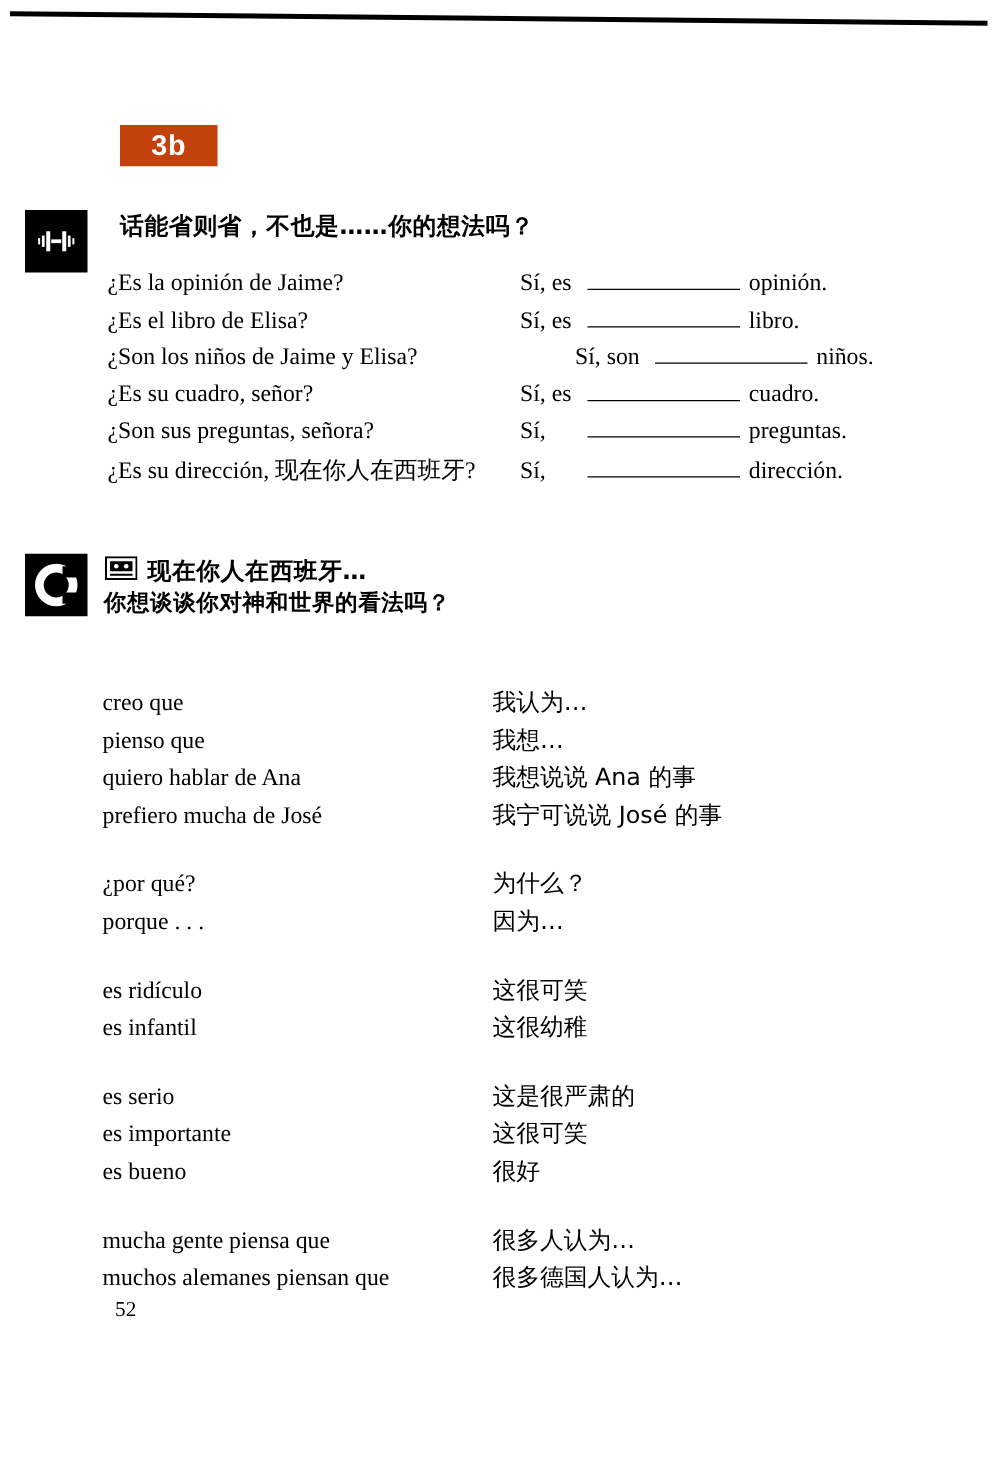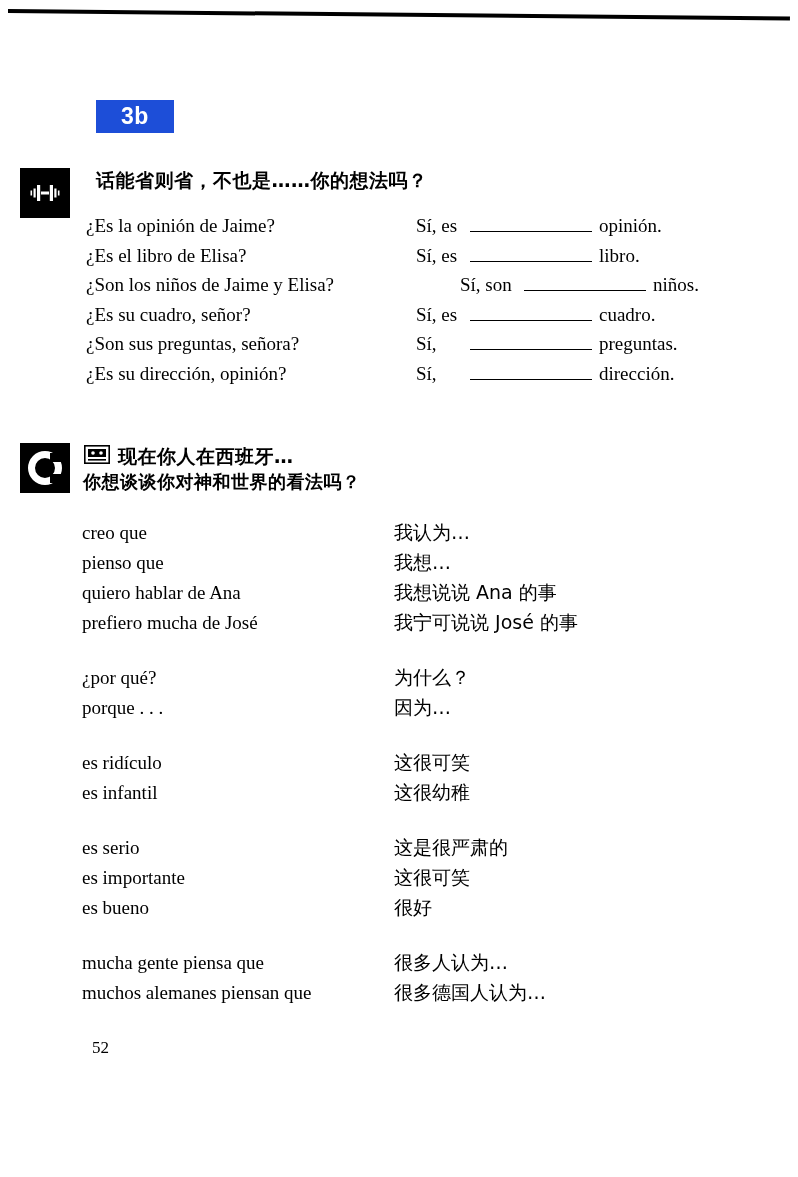--- a/index.html
+++ b/index.html
@@ -35,21 +35,21 @@
     height: 1177px;
   }
 
   
   .tag-3b {
     position: absolute;
     left: 96px;
     top: 100px;
     width: 78px;
     height: 33px;
-    background: #1d4ed8;
+    background: #c2410c;
   }
   .tag-3b span {
     position: absolute;
     left: 0; right: 0;
     top: 50%;
     transform: translateY(-52%);
     text-align: center;
     color: #ffffff;
     font-family: "Liberation Sans", "DejaVu Sans", sans-serif;
     font-weight: bold;
@@ -135,21 +135,21 @@
   }
   .cassette-icon {
     position: absolute;
     left: 84px;
     top: 445px;
   }
 
   .vocab {
     position: absolute;
     left: 82px;
-    top: 520px;
+    top: 549px;
     width: 680px;
   }
   .vocab-group { margin-bottom: 25px; }
   .vocab-row {
     display: flex;
     align-items: baseline;
     height: 30px;
   }
   .vocab-es {
     width: 312px;
@@ -238,21 +238,21 @@
     <div class="qa-row">
       <div class="qa-q">¿Son sus preguntas, señora?</div>
       <div class="qa-a">
         <span class="lead">Sí,</span>
         <span class="blank-line"></span>
         <span class="tail">preguntas.</span>
       </div>
     </div>
 
     <div class="qa-row">
-      <div class="qa-q">¿Es su dirección, opinión?</div>
+      <div class="qa-q">¿Es su dirección, 现在你人在西班牙?</div>
       <div class="qa-a">
         <span class="lead">Sí,</span>
         <span class="blank-line"></span>
         <span class="tail">dirección.</span>
       </div>
     </div>
 
   </div>
 
   <div class="margin-icon ring">

